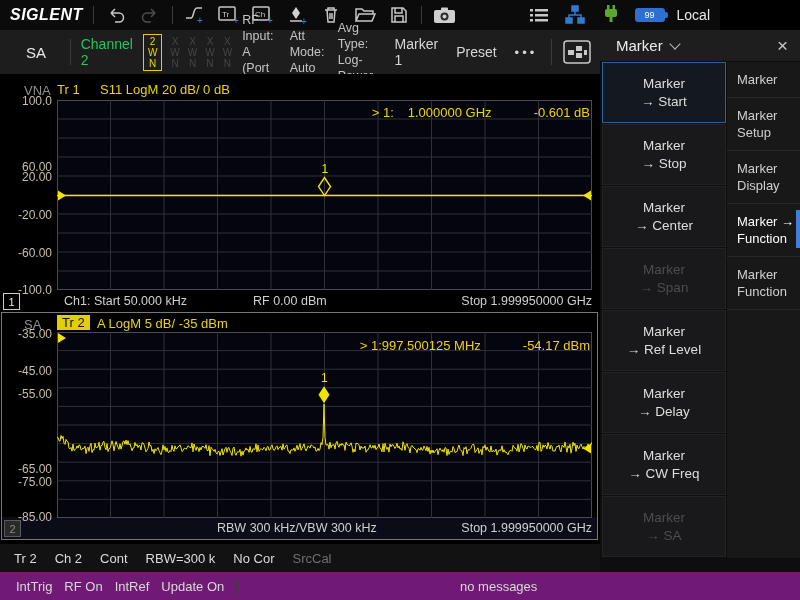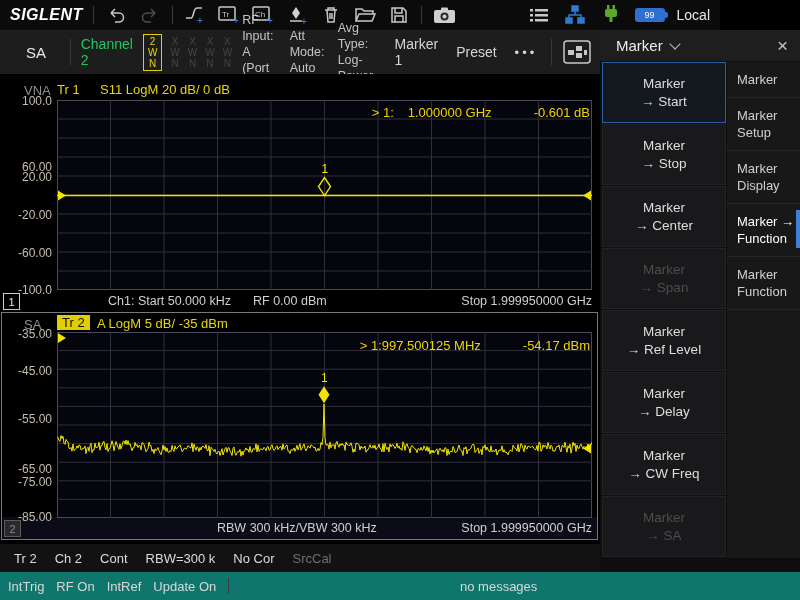--- a/index.html
+++ b/index.html
@@ -51,22 +51,22 @@
   .badge.dim { border-color:#5a5a5a; color:#8a8a8a; background:#2a2a2a; }
   .sa-outline { position:absolute; left:1px; top:312px; width:597px; height:228px;
     border:1px solid #787878; pointer-events:none; }
   .sa-footstrip { position:absolute; left:2px; top:517px; width:595px; height:22px; background:#0c0c18; }
 
   
   #status1 { left:0; top:544px; width:600px; height:28px; background:#121212;
     display:flex; align-items:center; gap:18px; padding:0 14px; position:absolute; }
   #status1 span { color:#dcdcdc; font-size:13px; }
   #status1 span.dim { color:#6f6f6f; }
-  #status2 { left:0; top:572px; width:800px; height:28px; background:#0f766e;
-    display:flex; align-items:center; gap:12px; padding:0 8px; position:absolute; }
+  #status2 { left:0; top:572px; width:800px; height:28px; background:#701a75;
+    display:flex; align-items:center; gap:12px; padding:0 16px; position:absolute; }
   #status2 span { color:#d8d8d8; font-size:13px; }
   .s2sep { width:1px; height:16px; background:#3c3c3c; }
   .nomsg { position:absolute; left:460px; color:#757575; font-size:13px; }
 
   
   #panel { left:600px; top:30px; width:200px; height:542px; background:#0e0e0e; position:absolute; }
   .panel-head { height:31px; background:#1e1e1e; display:flex; align-items:center; padding:0 12px 0 16px; }
   .panel-title { color:#ececec; font-size:15px; }
   .chev { width:8px; height:8px; border-right:1.5px solid #bbb; border-bottom:1.5px solid #bbb;
     transform:rotate(45deg); margin:-4px 0 0 8px; }
@@ -297,34 +297,34 @@
         <text x="264.5" y="72.57095000000001" fill="#f0e400" font-size="12">1</text>
       </svg>
 
     <div class="readout" style="right:10px; top:31px; gap:14px;">
       <span>&gt; 1:</span>
       <span>1.000000 GHz</span>
       <span style="margin-left:28px;">-0.601 dB</span>
     </div>
 
     <span class="badge" style="left:3px; top:219px;">1</span>
-    <span class="foot" style="left:64px; top:220px;margin-left:44px;">Ch1: Start 50.000 kHz</span>
+    <span class="foot" style="left:64px; top:220px;">Ch1: Start 50.000 kHz</span>
     <span class="foot" style="left:253px; top:220px;">RF 0.00 dBm</span>
     <span class="foot" style="right:8px; top:220px;">Stop 1.999950000 GHz</span>
 
     <div class="sa-outline" style="top:238px; height:228px;"></div>
     <div class="sa-footstrip" style="top:443px;"></div>
 
     <span class="abs app-label" style="left:24px; top:243px;">SA</span>
     <span class="abs tr2-chip" style="left:57px; top:241px;">Tr 2</span>
     <span class="abs tr-info" style="left:97px; top:242px;">A LogM 5 dB/ -35 dBm</span>
 
     <span class="ylab" style="left:0; top:253px;">-35.00</span>
     <span class="ylab" style="left:0; top:290px;">-45.00</span>
-    <span class="ylab" style="left:0; top:338px;">-55.00</span>
+    <span class="ylab" style="left:0; top:313px;">-55.00</span>
     <span class="ylab" style="left:0; top:364px;margin-top:24px;">-65.00</span>
     <span class="ylab" style="left:0; top:401px;">-75.00</span>
     <span class="ylab" style="left:0; top:436px;">-85.00</span>
 
     <svg id="sa-svg" class="abs" style="left:57px; top:258px;" width="535" height="186">
         <rect x="0.5" y="0.5" width="534" height="185" fill="#05050d" stroke="#4a4a56" stroke-width="1"></rect>
         <line x1="53.5" y1="0" x2="53.5" y2="186" stroke="#30303c" stroke-width="1"></line>
         <line x1="107" y1="0" x2="107" y2="186" stroke="#30303c" stroke-width="1"></line>
         <line x1="160.5" y1="0" x2="160.5" y2="186" stroke="#30303c" stroke-width="1"></line>
         <line x1="214" y1="0" x2="214" y2="186" stroke="#30303c" stroke-width="1"></line>

